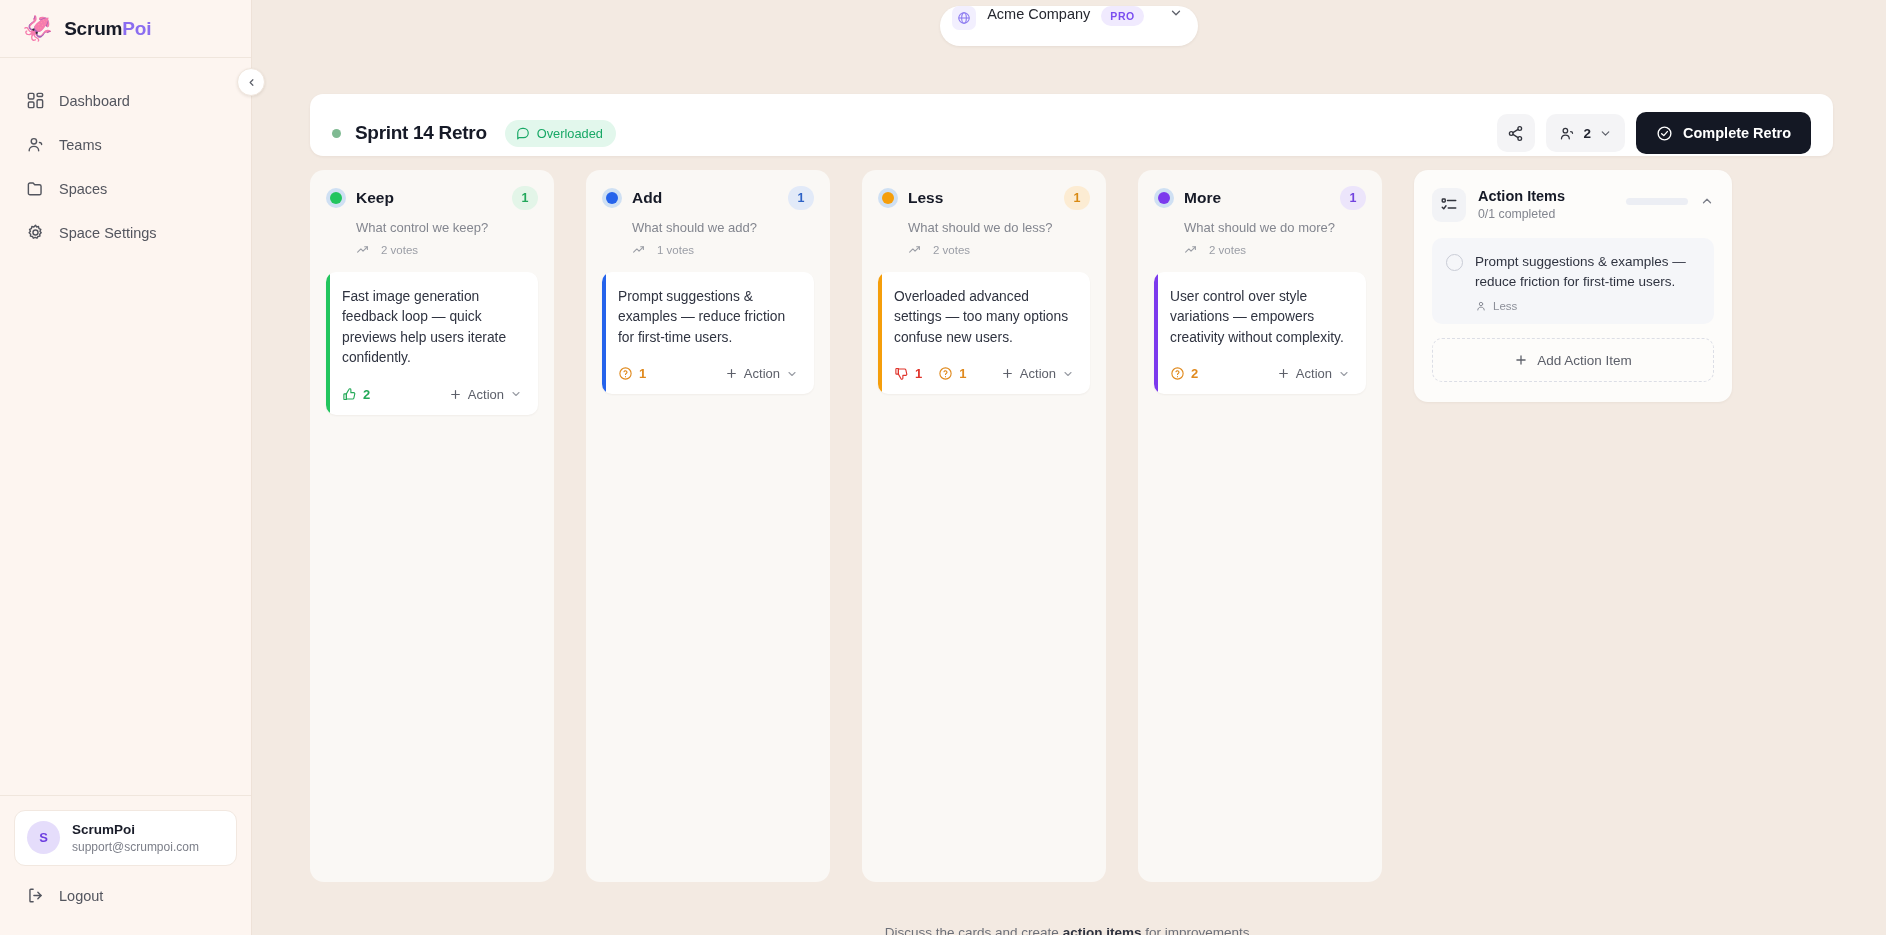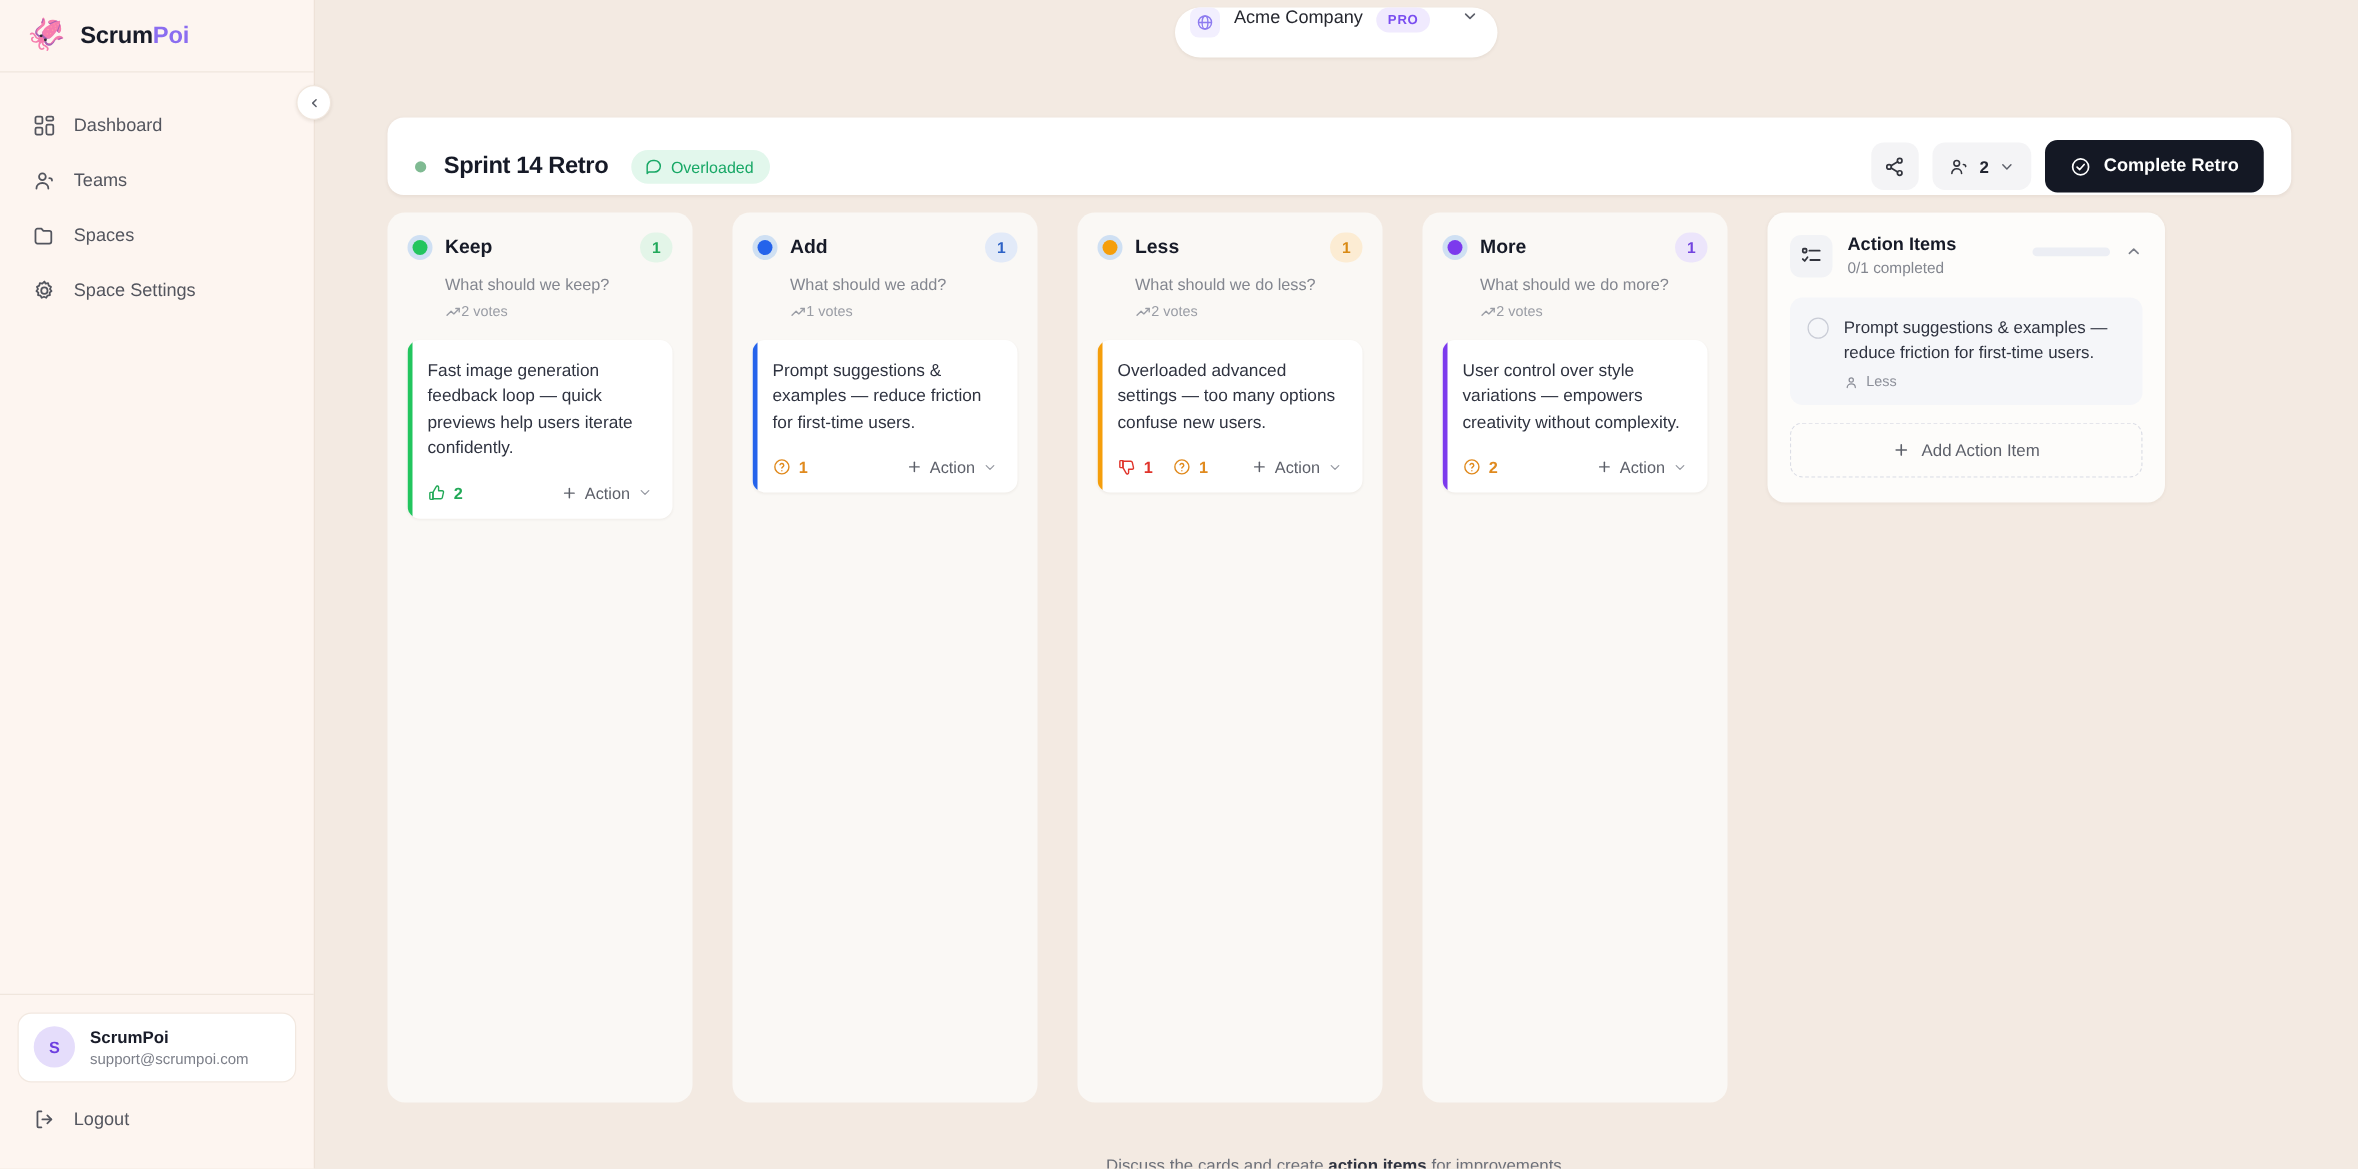--- a/index.html
+++ b/index.html
@@ -132,21 +132,21 @@
     margin-right: 10px; flex: 0 0 20px;
   }
   .col-dot { width: 12px; height: 12px; border-radius: 50%; }
   .col-name { font-size: 15.5px; font-weight: bold; color: #161a27; }
   .col-count {
     margin-left: auto; min-width: 26px; height: 24px; border-radius: 12px;
     display: flex; align-items: center; justify-content: center;
     font-size: 12.5px; font-weight: bold; padding: 0 8px;
   }
   .col-prompt { font-size: 13px; color: #83868f; margin: 10px 0 0 30px; }
-  .col-votes { display: flex; align-items: center; gap: 0; margin: 8px 0 0 30px; font-size: 11.5px; color: #9a9da5; }
+  .col-votes { display: flex; align-items: center; gap: 12px; margin: 8px 0 0 30px; font-size: 11.5px; color: #9a9da5; }
 
   .card {
     background: #fff; border-radius: 10px; margin-top: 16px;
     padding: 15px 16px 13px 16px; position: relative; overflow: hidden;
     box-shadow: 0 1px 2px rgba(60,40,20,.05);
   }
   .card-stripe { position: absolute; left: 0; top: 0; bottom: 0; width: 4px; border-radius: 4px 0 0 4px; }
   .card-text { font-size: 13.8px; line-height: 1.48; color: #2f3340; }
   .card-foot { display: flex; align-items: center; margin-top: 18px; }
   .react { display: flex; align-items: center; gap: 6px; font-size: 13px; font-weight: bold; margin-right: 16px; cursor: pointer; }
@@ -333,21 +333,21 @@
     <div class="board">
 
       <div class="column">
         <div class="col-head">
           <span class="col-dot-ring">
               <span class="col-dot" style="background:#22c55e"></span>
             </span>
           <span class="col-name">Keep</span>
           <span class="col-count" style="background:#e3f5e8;color:#21a85a">1</span>
         </div>
-        <div class="col-prompt">What should we keep?</div>
+        <div class="col-prompt">What control we keep?</div>
         <div class="col-votes">
           <svg width="13" height="13" viewBox="0 0 24 24" fill="none" stroke="#9a9da5" stroke-width="2" stroke-linecap="round" stroke-linejoin="round">
               <polyline points="3 17 9 11 13 15 21 7"></polyline>
               <polyline points="16 7 21 7 21 12"></polyline>
             </svg>
           <span>2 votes</span>
         </div>
         <div class="card">
           <span class="card-stripe" style="background:#22c55e"></span>
           <div class="card-text">Fast image generation feedback loop — quick previews help users iterate confidently.</div>

